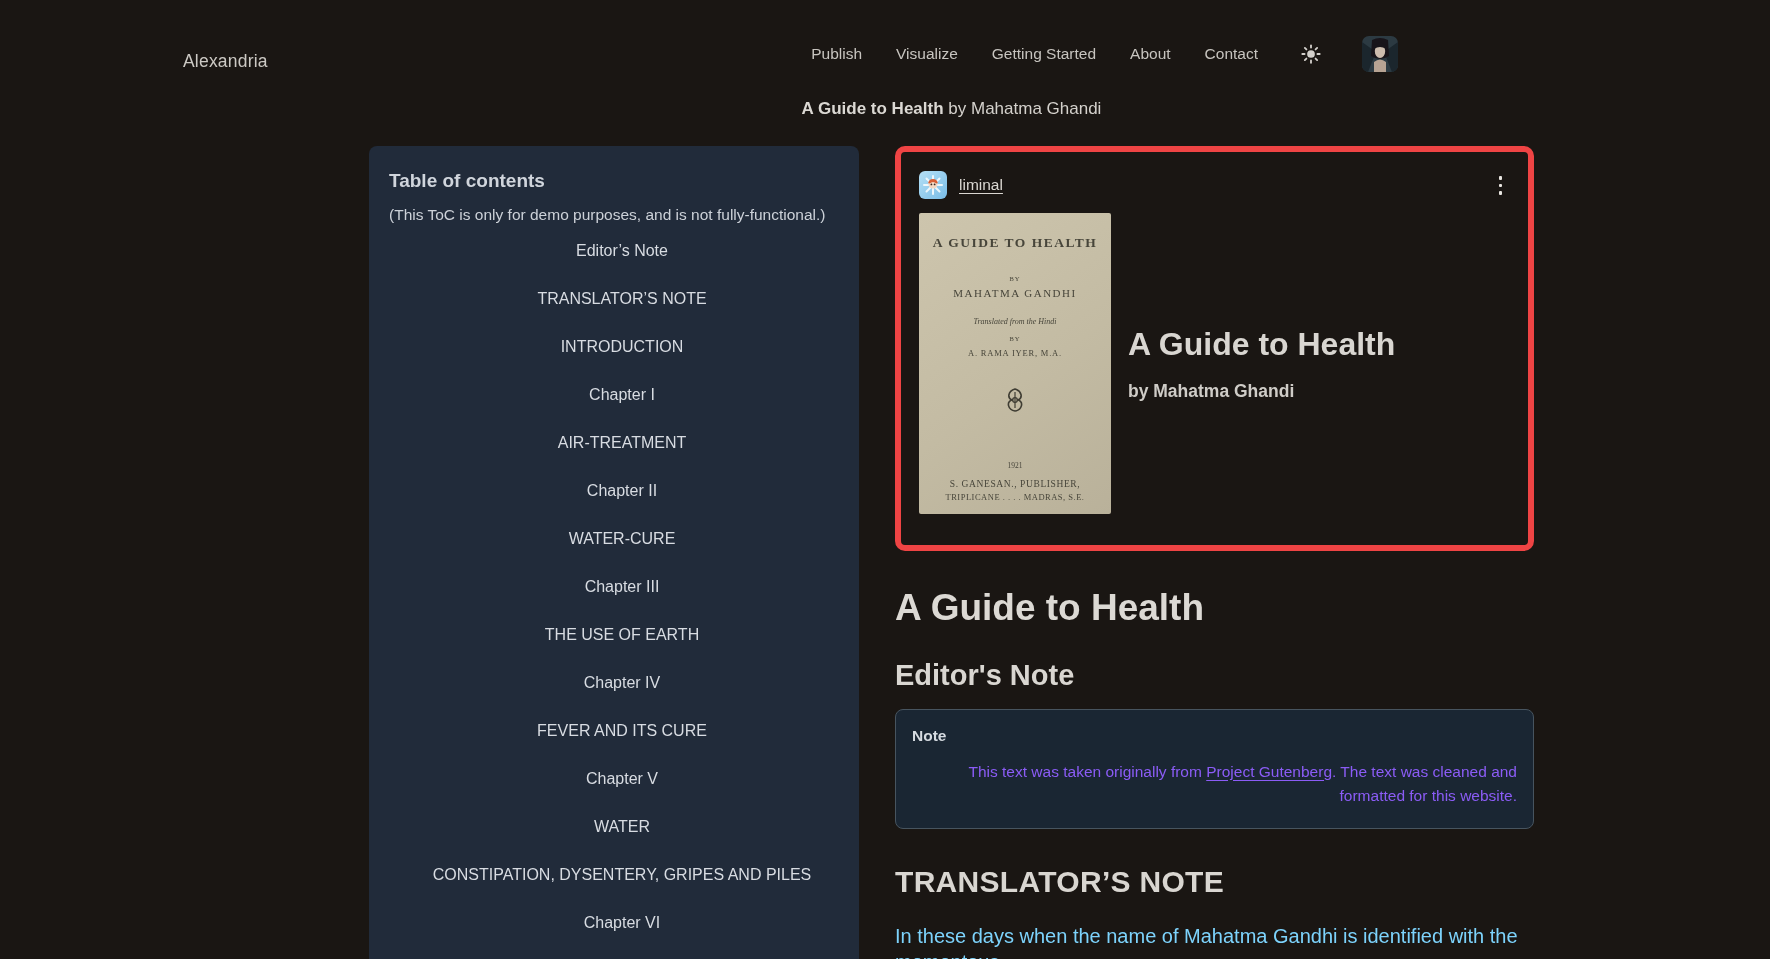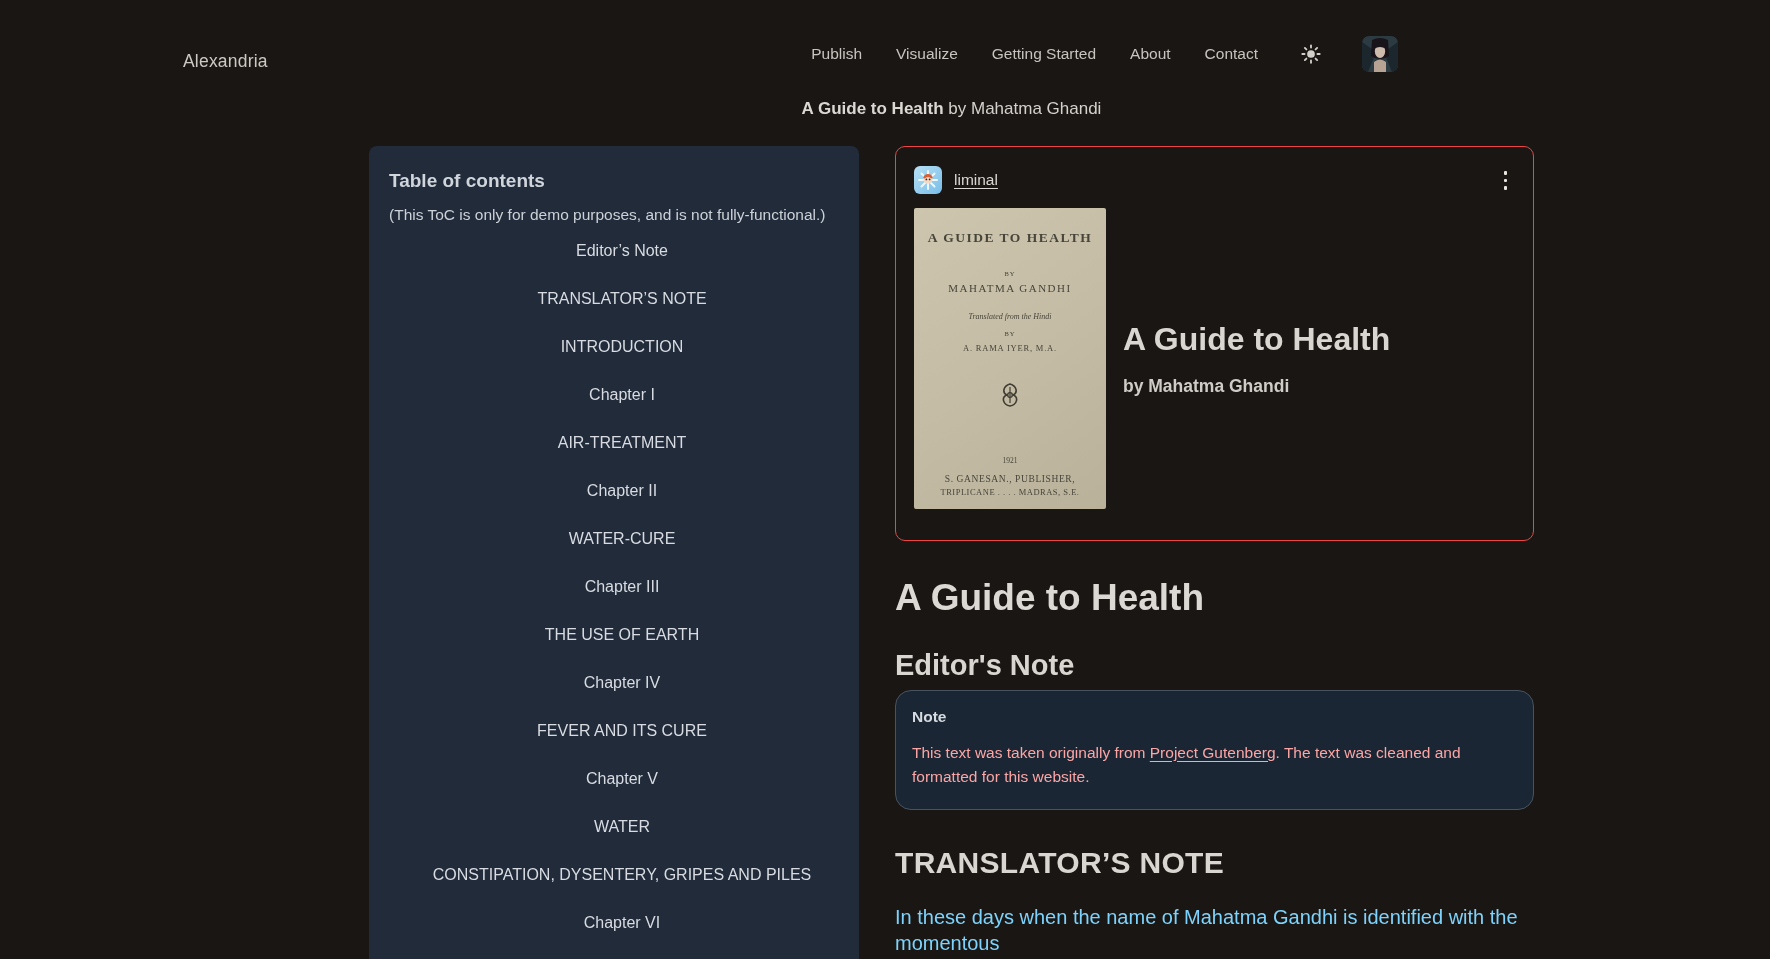--- a/index.html
+++ b/index.html
@@ -45,21 +45,21 @@
   .toc-title { font-size:19px; font-weight:700; color:#d0d5dc; margin-bottom:12px; }
   .toc-subtitle { font-size:15.5px; line-height:21px; color:#ccd1d8; margin-bottom:16px; }
   .toc-list { list-style:none; padding-left:20px; }
   .toc-list li { margin-bottom:28px;text-align:center; }
   .toc-list a { font-size:16px; line-height:20px; color:#d8dce2; text-decoration:none; display:inline-block; }
 
   
   .main { width:639px; }
 
   .card {
-    border:1px solid #ef4444; border-radius:10px;
+    border:6px solid #ef4444; border-radius:10px;
     padding:18px 18px 31px 18px;
   }
   .card-header { display:flex; align-items:center; gap:12px; margin-bottom:12px; }
   .pub-avatar { width:28px; height:28px; border-radius:6px; overflow:hidden; flex:0 0 auto; }
   .pub-link { font-size:15.5px; color:#dad7d2; text-decoration:underline; text-underline-offset:3px; }
   .kebab { margin-left:auto; background:none; border:none; display:flex; flex-direction:column; gap:4px; padding:6px 8px; }
   .kebab span { width:3.5px; height:3.5px; background:#e8e5e0; border-radius:1px; }
 
   .card-body { display:flex; gap:17px; align-items:center; }
 
@@ -84,26 +84,26 @@
   .cov-pub2 { font-size:8.5px; letter-spacing:.5px; margin-top:3px; }
 
   .card-title { font-size:32px; font-weight:700; color:#d9d6d1; line-height:40px; }
   .card-author { font-size:17.5px; font-weight:700; color:#cfccc7; margin-top:17px; }
 
   .article-h1 { margin-top:35px; font-size:37px; font-weight:700; color:#dcd9d4; line-height:44px; }
   .article-h2 { margin-top:27px; font-size:29px; font-weight:700; color:#d9d6d1; line-height:36px; }
   .article-h2.caps { margin-top:35px; font-size:30px; letter-spacing:.3px; }
 
   .note {
-    margin-top:7px;
-    background:#1a2633; border:1px solid #47545f; border-radius:16px;
+    margin-top:16px;
+    background:#1a2633; border:1px solid #47545f; border-radius:8px;
     padding:17px 16px 20px 16px;
   }
   .note-label { font-size:15.5px; font-weight:700; color:#d6dbe1; margin-bottom:15px; }
-  .note-text { font-size:15.5px; line-height:24px; color:#fca5a5; }
+  .note-text { font-size:15.5px; line-height:24px; color:#8b5cf6;text-align:right; }
   .note-text a { text-decoration:underline; text-underline-offset:3px; }
 
   .article-p { margin-top:23px; font-size:20px; line-height:26px; color:#7dd3fc; }
 </style>
 </head>
 <body>
 
 <nav class="nav">
   <a class="brand">Alexandria</a>
   <div class="nav-right">

